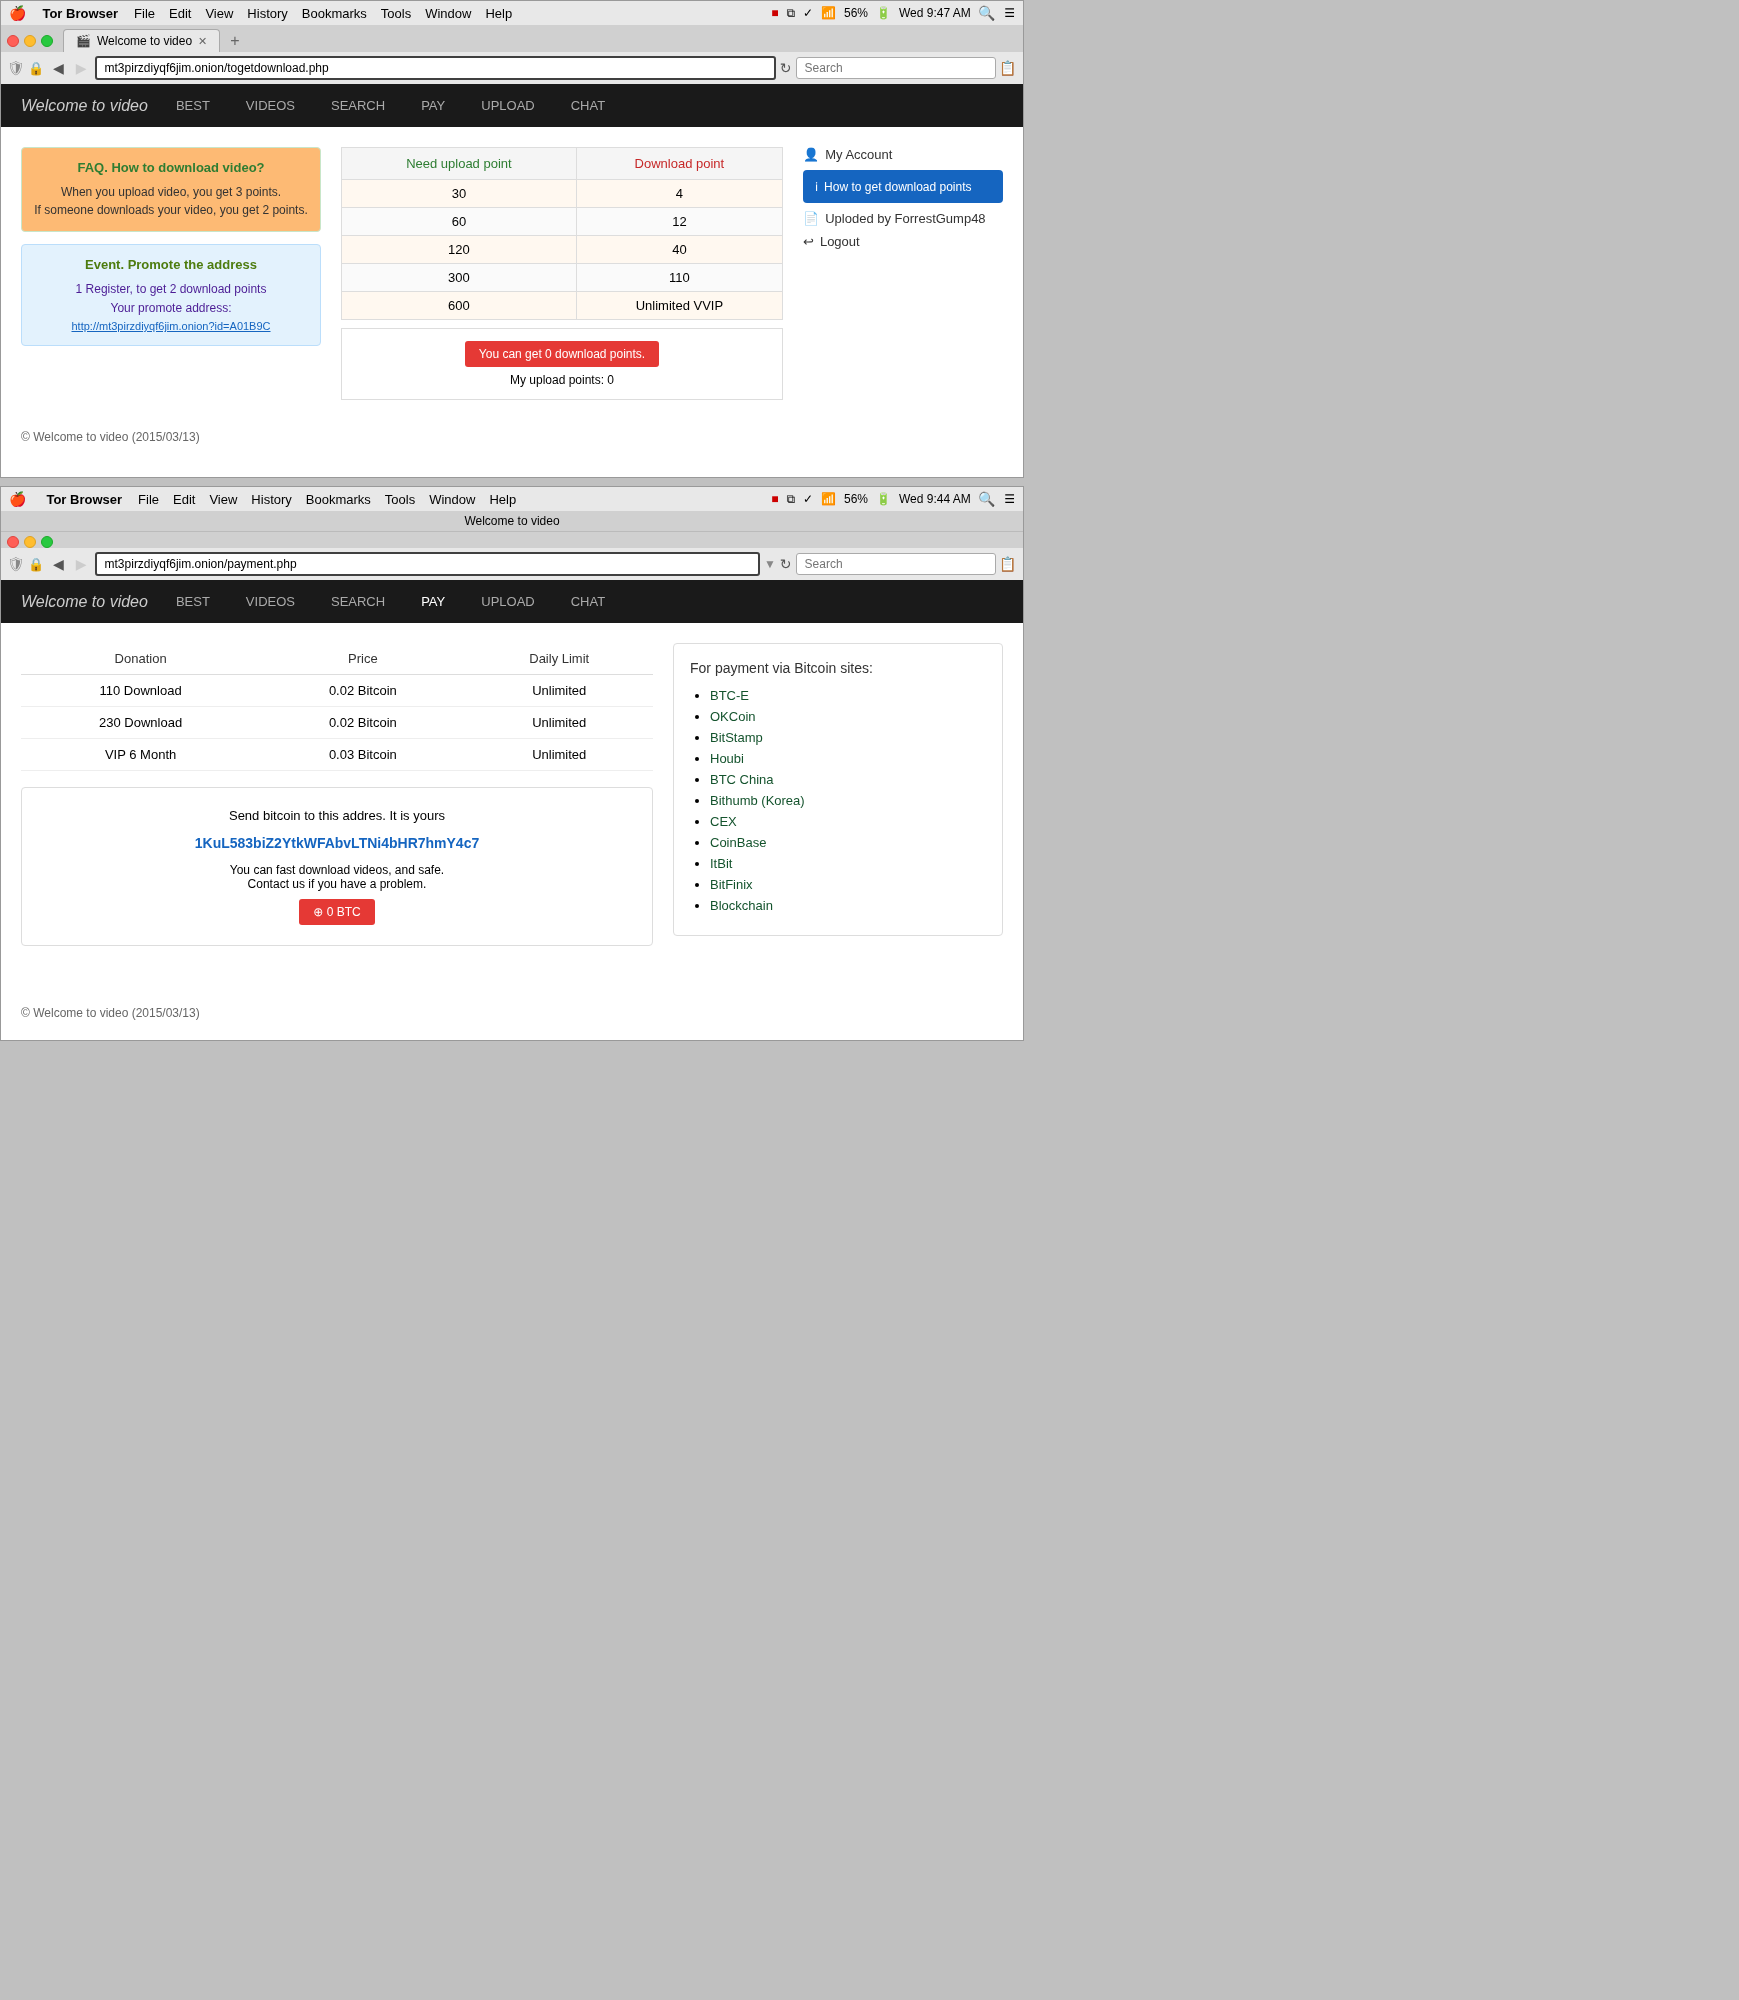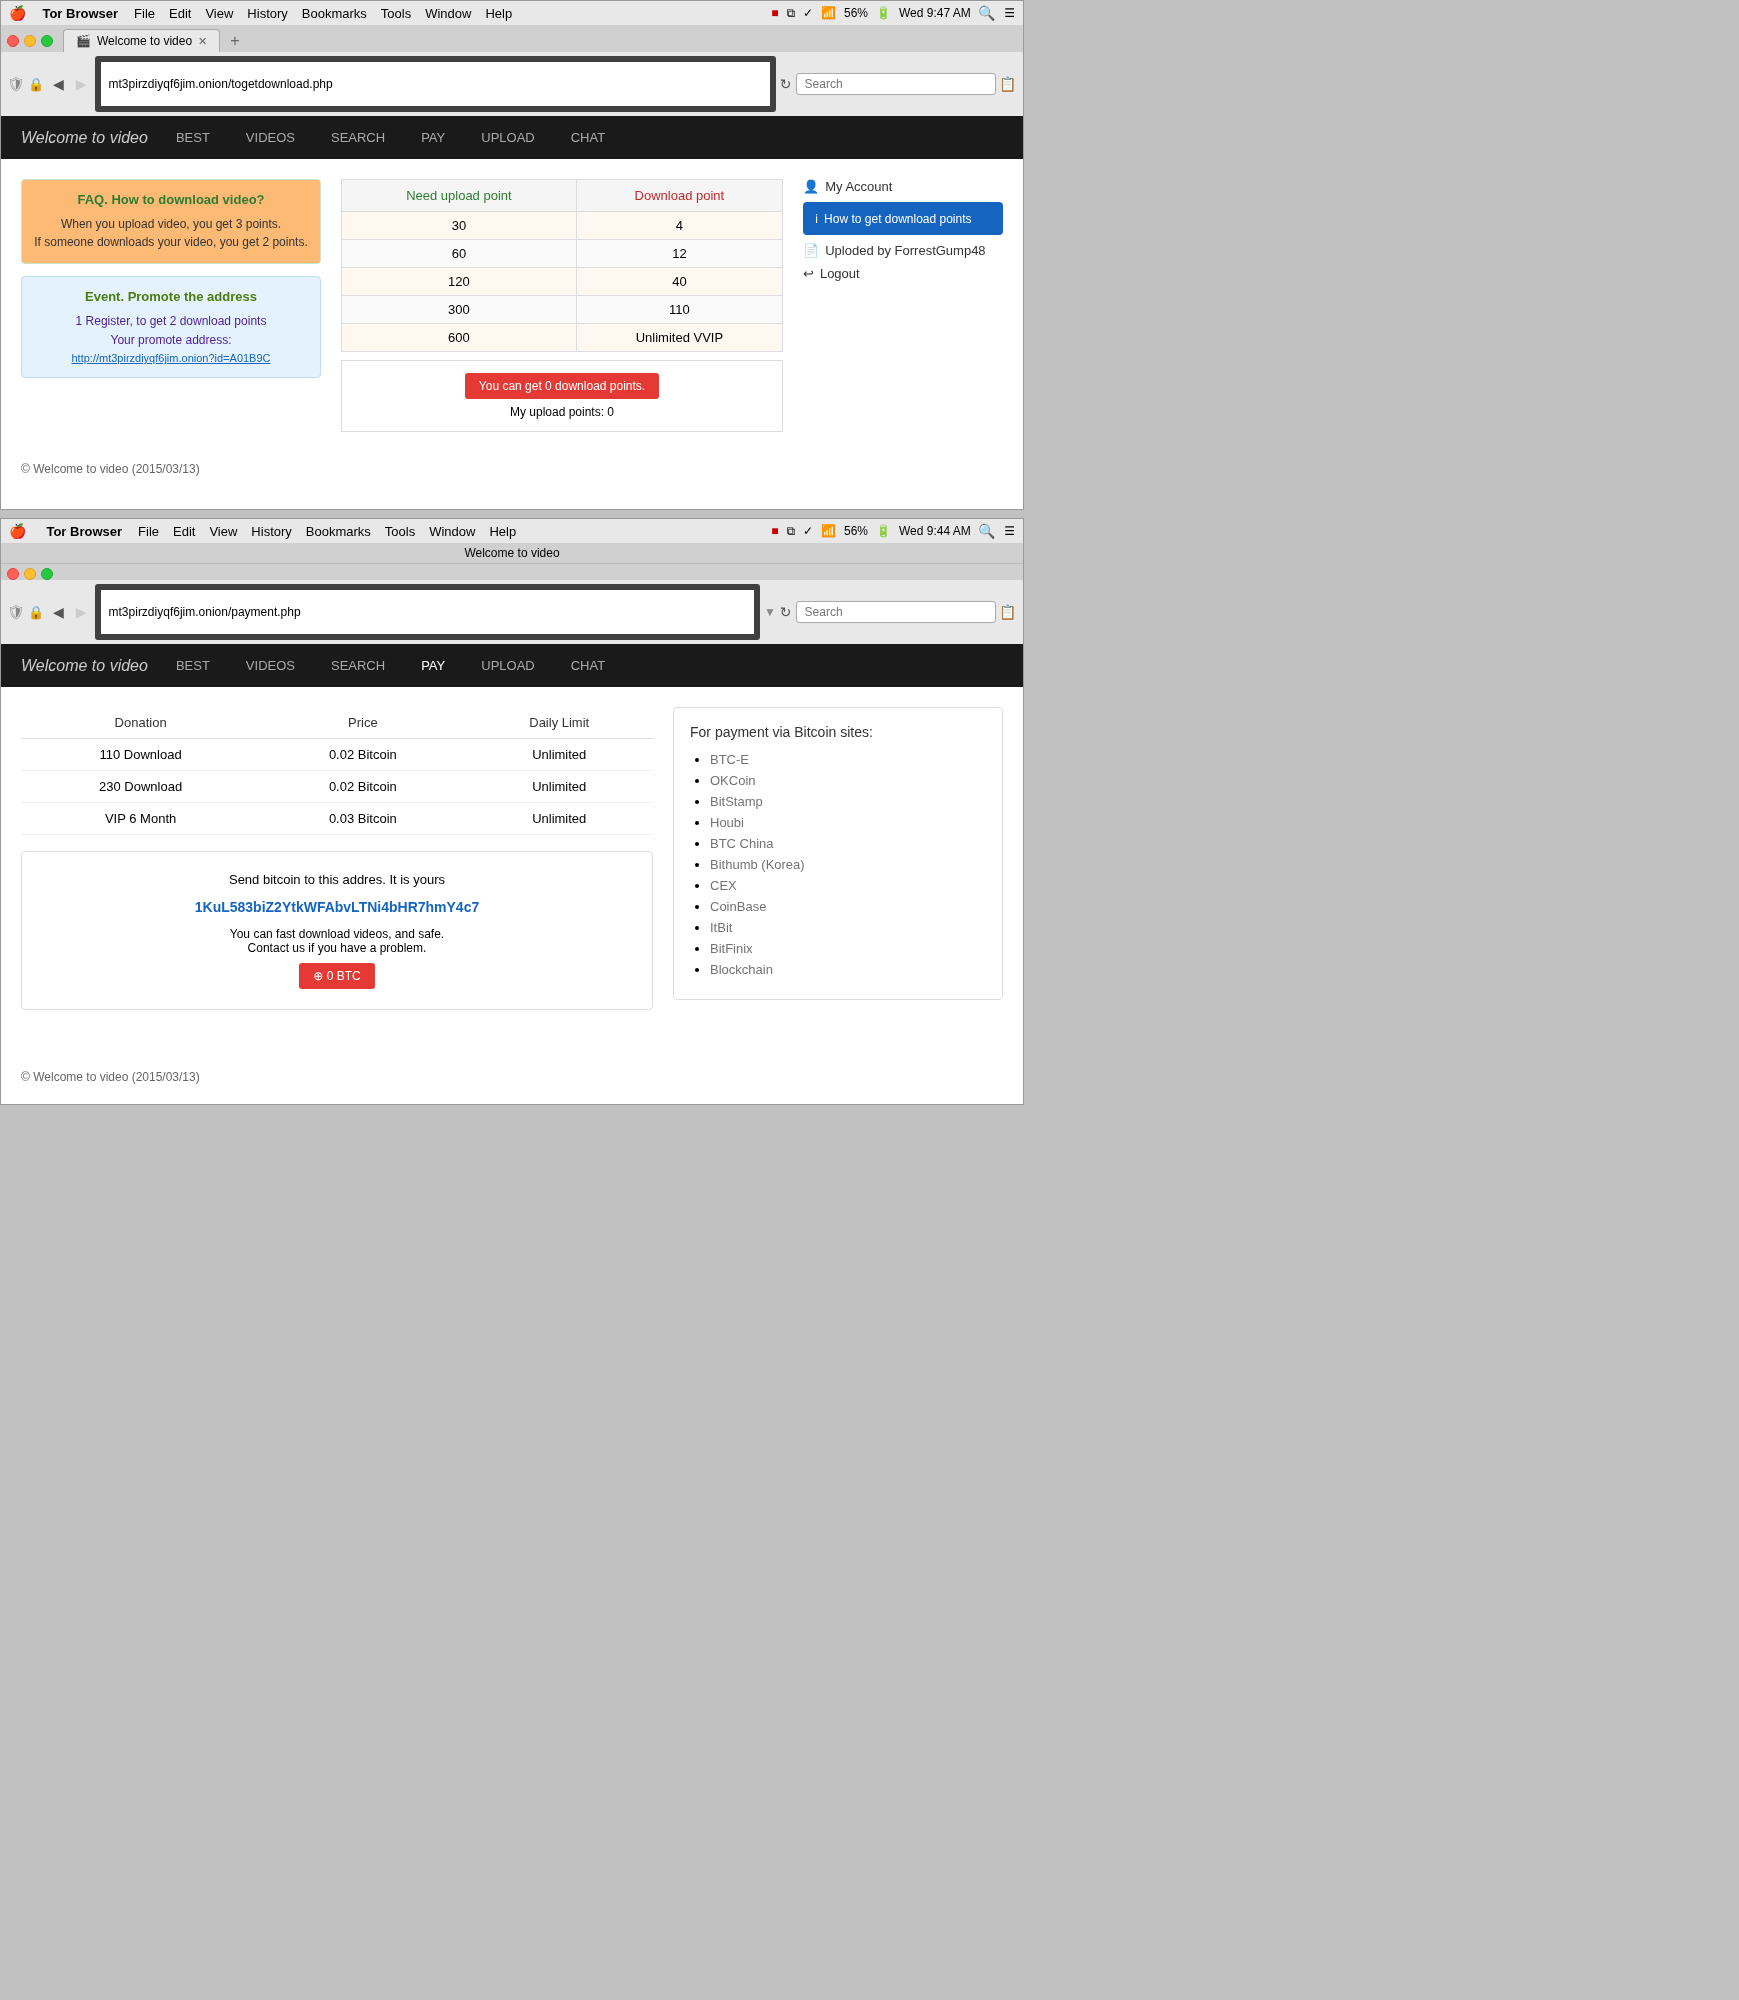--- a/index.html
+++ b/index.html
@@ -105,23 +105,23 @@
       background: none;
       border: none;
       cursor: pointer;
       font-size: 14px;
       color: #555;
       padding: 2px 4px;
     }
 
     .address-bar {
       flex: 1;
-      border: 6px solid #404040;
+      border: 2px solid #404040;
       border-radius: 3px;
-      padding: 15px 8px;
+      padding: 3px 8px;
       font-size: 12px;
       background: white;
     }
 
     .search-bar {
       border: 1px solid #aaa;
       border-radius: 3px;
       padding: 3px 8px;
       font-size: 12px;
       width: 200px;
@@ -418,21 +418,21 @@
     .bitcoin-sites ul {
       list-style: disc;
       padding-left: 20px;
     }
 
     .bitcoin-sites ul li {
       margin-bottom: 6px;
     }
 
     .bitcoin-sites ul li a {
-      color: #737373;
+      color: #14532d;
       text-decoration: none;
       font-size: 13px;
     }
 
     .apple-logo {
       font-size: 14px;
     }
 
     .search-icon-small {
       font-size: 14px;

